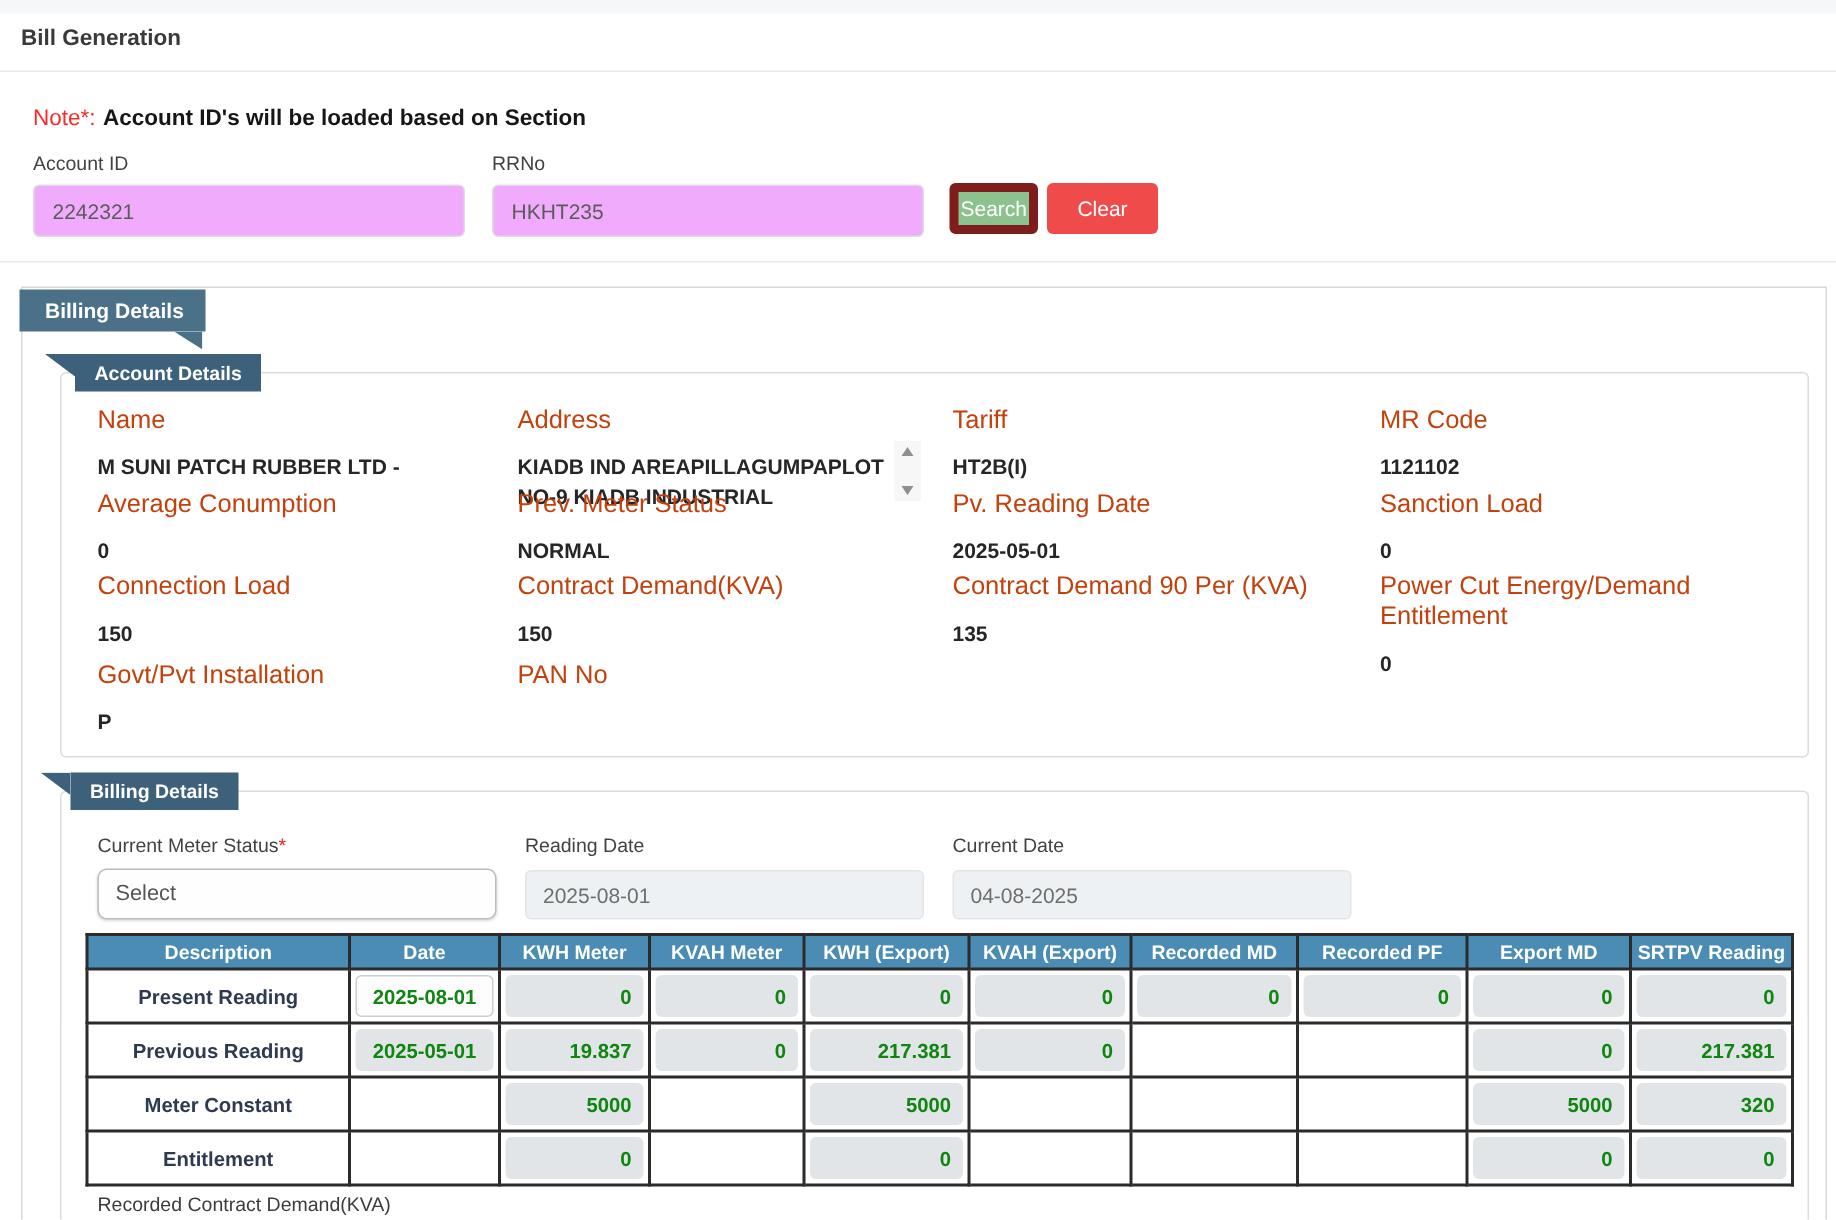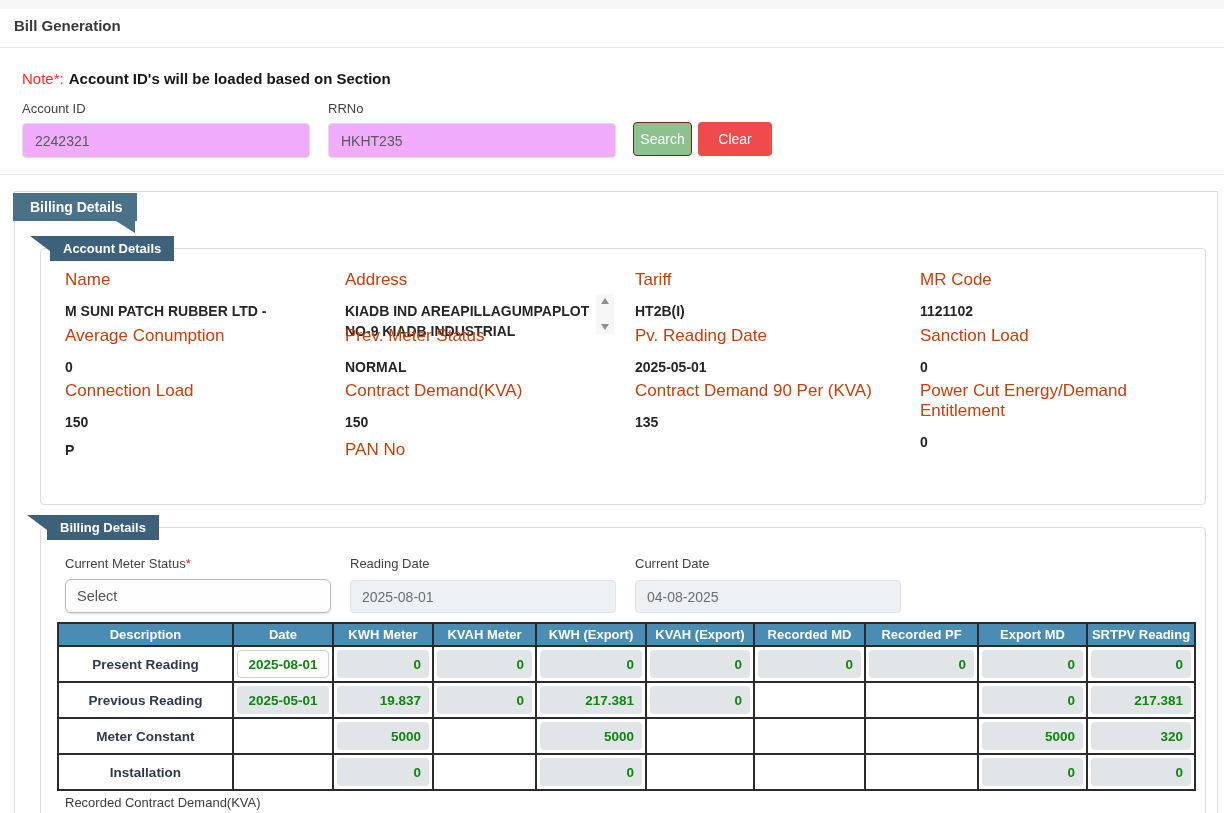--- a/index.html
+++ b/index.html
@@ -34,21 +34,21 @@
   .text-input{
     position:absolute;top:123px;width:288px;height:35px;background:#f0abfc;
     border:1px solid #dedede;border-radius:4px;display:flex;align-items:center;
     padding:0 12px;font-size:14px;color:#5a5a5a;
   }
   .btn{
     position:absolute;top:122px;height:34px;border-radius:4px;color:#fff;
     font-size:14px;display:flex;align-items:center;justify-content:center;cursor:pointer;
     font-family:inherit;
   }
-  #search-btn{left:633px;width:59px;background:var(--search-green);border:1px solid #7f1d1d;}
+  #search-btn{left:633px;width:59px;background:var(--search-green);border:6px solid #7f1d1d;}
   #clear-btn{left:698px;width:74px;background:var(--clear-red);border:none;}
 
   #outer-container{position:absolute;left:14px;top:191px;width:1204px;height:640px;border:1px solid #d9d9d9;background:#fff;}
 
   .badge{
     position:absolute;color:#fff;font-weight:700;display:flex;align-items:center;
     z-index:3;white-space:nowrap;
   }
   #outer-badge{left:13px;top:193px;width:124px;height:28px;font-size:14px;padding-left:17px;background:var(--badge-outer);}
   #outer-badge::after{
@@ -201,20 +201,21 @@
       </div>
       <div class="af">
         <div class="af-label">Contract Demand 90 Per (KVA)</div>
         <div class="af-value">135</div>
       </div>
       <div class="af">
         <div class="af-label">Power Cut Energy/Demand Entitlement</div>
         <div class="af-value">0</div>
       </div>
       <div class="af">
+        <div class="af-label">Govt/Pvt Installation</div>
         <div class="af-value">P</div>
       </div>
       <div class="af">
         <div class="af-label">PAN No</div>
         <div class="af-value"></div>
       </div>
     </div>
 
   <div class="fieldset" id="bill-box"></div>
   <div class="badge inner-badge" id="bill-badge">Billing Details</div>
@@ -367,21 +368,21 @@
               <div class="inp gray">5000</div>
             </div>
           </td>
           <td>
             <div class="cellpad">
               <div class="inp gray">320</div>
             </div>
           </td>
         </tr>
         <tr>
-          <td class="desc">Installation</td>
+          <td class="desc">Entitlement</td>
           <td class="flat"></td>
           <td>
             <div class="cellpad">
               <div class="inp gray">0</div>
             </div>
           </td>
           <td class="flat"></td>
           <td>
             <div class="cellpad">
               <div class="inp gray">0</div>

